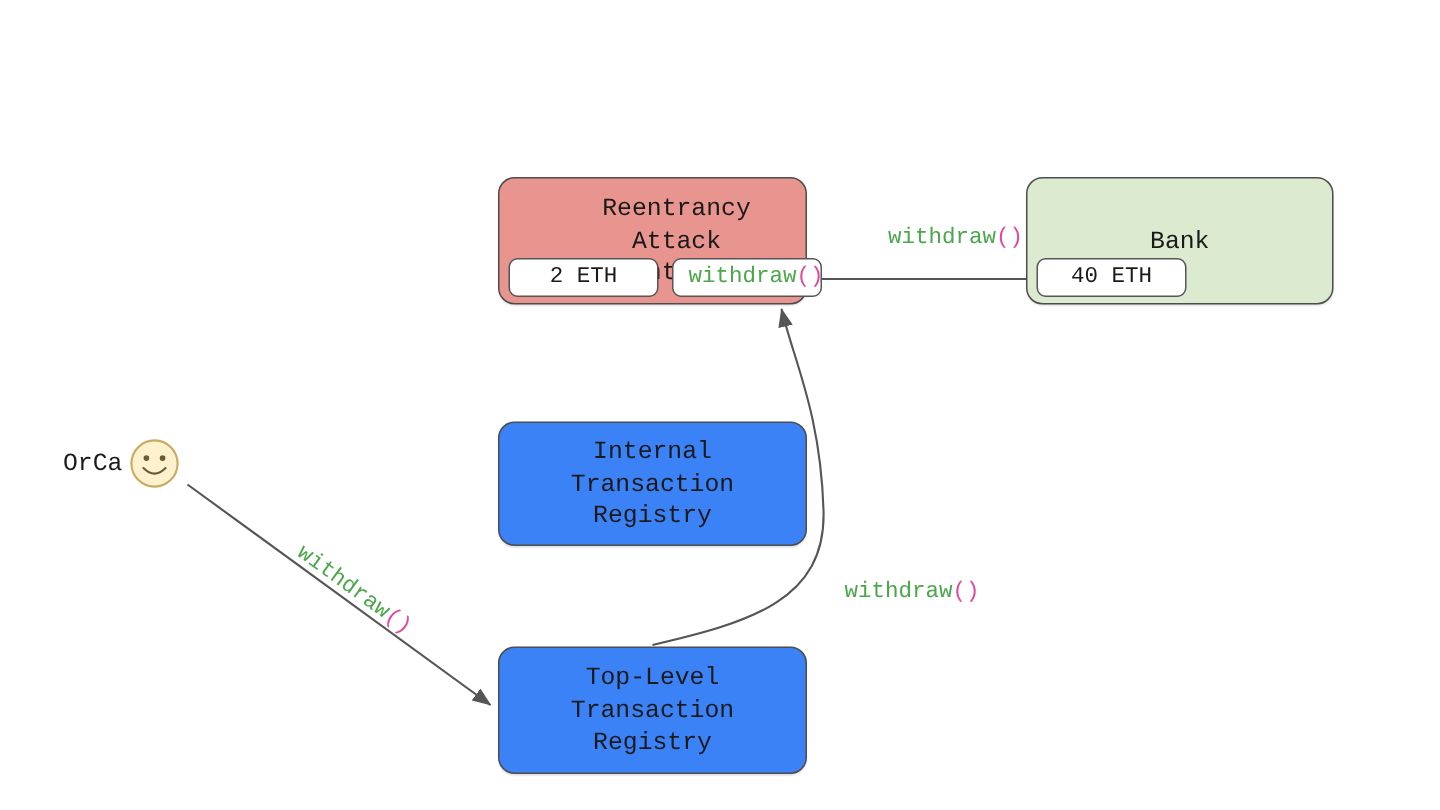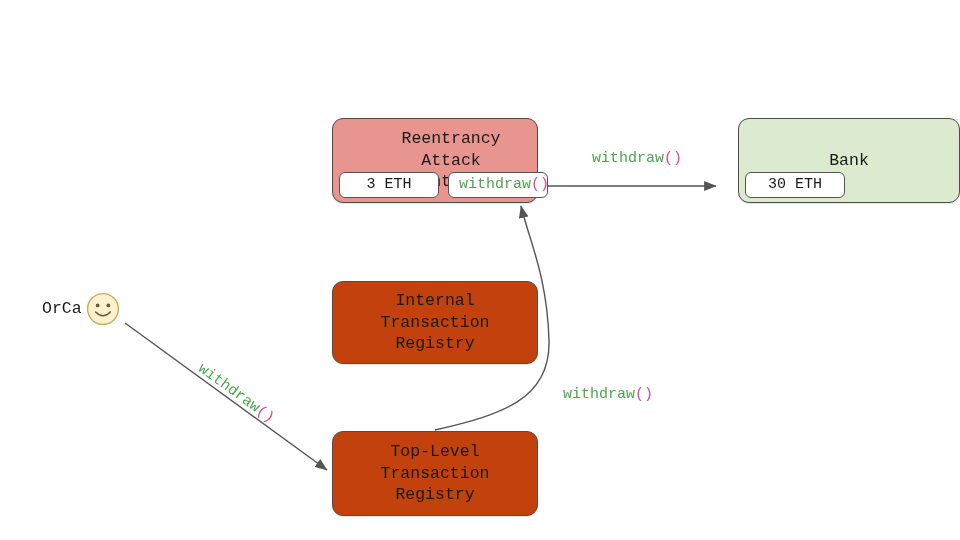--- a/index.html
+++ b/index.html
@@ -43,21 +43,21 @@
     line-height: 1.3;
     text-align: center;
     box-shadow: 0 1px 1px rgba(0,0,0,0.10);
   }
   .node-title {
     width: 100%;
     padding: 0 6px;
     box-sizing: border-box;
     white-space: pre-line;
   }
-  .node-grey  { background: #c2410c; }
+  .node-grey  { background: #3b82f6; }
   .node-red   { background: #e8958f; }
   .node-green { background: #dcead0; }
 
   .badge-row {
     position: absolute;
     left: 6px;
     right: 6px;
     bottom: 4px;
     display: flex;
     gap: 9px;
@@ -146,29 +146,29 @@
       <circle cx="11.6" cy="13.4" r="1.9" fill="#6b5b33"></circle>
       <circle cx="22.4" cy="13.4" r="1.9" fill="#6b5b33"></circle>
       <path d="M 9.6,20 Q 17,27.4 24.4,20" fill="none" stroke="#6b5b33" stroke-width="1.4" stroke-linecap="round"></path>
     </svg>
   </div>
 
   <div class="node node-red" style="left:332px; top:118px; width:206px; height:85px;padding-left:32px;">
     <div class="node-title">Reentrancy Attack
 Contract</div>
     <div class="badge-row">
-      <div class="badge badge-eth">3 ETH</div>
+      <div class="badge badge-eth">2 ETH</div>
       <div class="badge badge-fn"><span class="fn-name">withdraw</span><span class="fn-paren">()</span></div>
     </div>
   </div>
 
-  <div class="node node-green" style="left:738px; top:118px; width:222px; height:85px;">
+  <div class="node node-green" style="left:684px; top:118px; width:205px; height:85px;">
     <div class="node-title">Bank</div>
     <div class="badge-row">
-      <div class="badge badge-eth">30 ETH</div>
+      <div class="badge badge-eth">40 ETH</div>
     </div>
   </div>
 
   <div class="node node-grey" style="left:332px; top:281px; width:206px; height:83px;">
     <div class="node-title">Internal Transaction
 Registry</div>
   </div>
 
   <div class="node node-grey" style="left:332px; top:431px; width:206px; height:85px;">
     <div class="node-title">Top-Level

